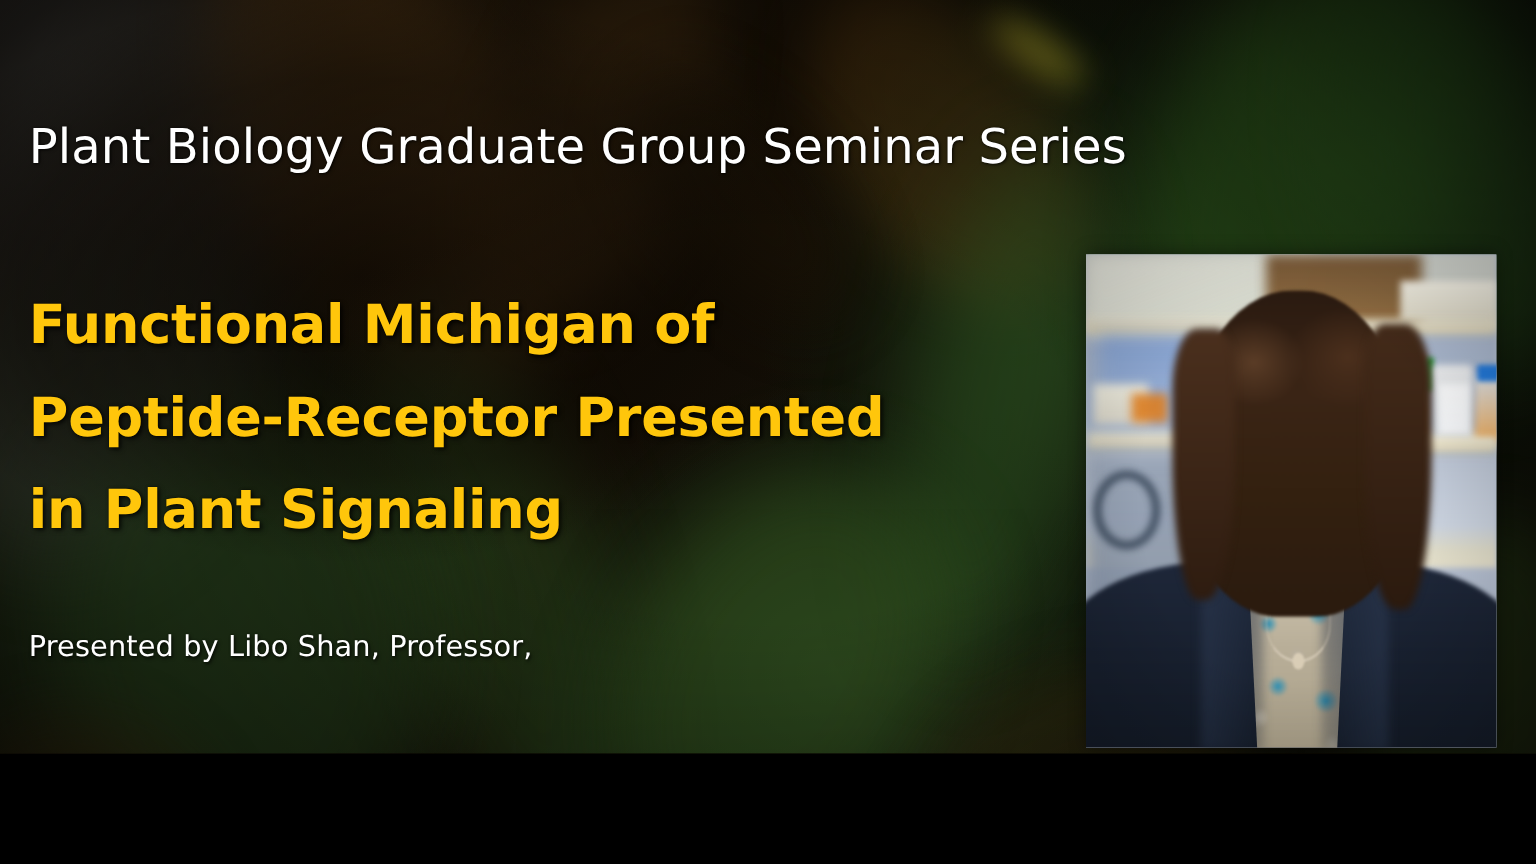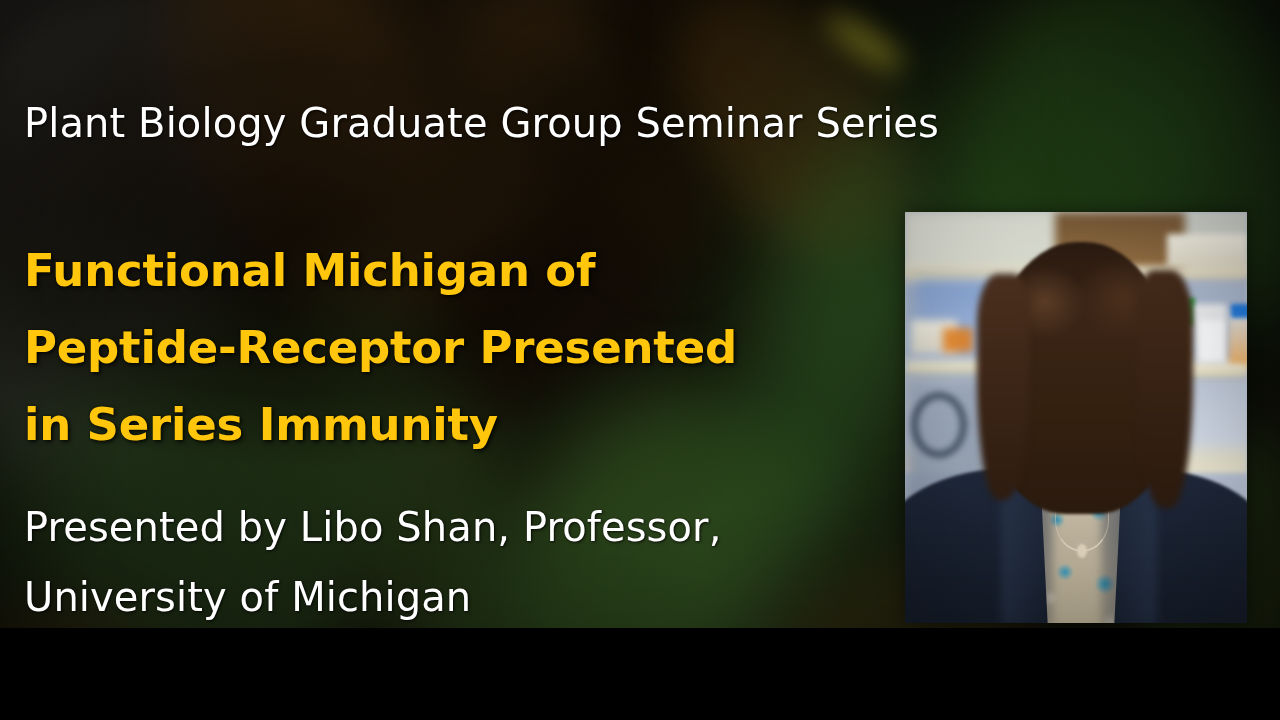--- a/index.html
+++ b/index.html
@@ -80,23 +80,23 @@
     font-size: 45px;
     font-weight: 700;
     color: #ffc60b;
     line-height: 77px;
     letter-spacing: -0.2px;
     text-shadow: 0 0 2px rgba(0,0,0,0.6), 2px 2px 4px rgba(0,0,0,0.75);
   }
   .talk-title .tline { display: block; white-space: nowrap; }
   .presenter {
     position: absolute;
-    top: 492px;
+    top: 504px;
     left: 0;
-    font-size: 40px;
+    font-size: 24px;
     font-weight: 400;
     color: #ffffff;
     line-height: 70px;
     letter-spacing: 0.1px;
     text-shadow: 0 0 1px rgba(0,0,0,0.55), 1px 1px 3px rgba(0,0,0,0.75);
   }
   .presenter .pline { display: block; white-space: nowrap; }
 
   
   .portrait {
@@ -381,26 +381,25 @@
   <div class="bg-layer dark-left"></div>
   <div class="bg-layer vign"></div>
 
   <div class="text-col">
 
     <div class="series-title">Plant Biology Graduate Group Seminar Series</div>
 
     <div class="talk-title">
       <span class="tline">Functional Michigan of</span>
       <span class="tline">Peptide-Receptor Presented</span>
-      <span class="tline">in Series Immunity</span>
+      <span class="tline">in Plant Signaling</span>
     </div>
 
     <div class="presenter">
       <span class="pline">Presented by Libo Shan, Professor,</span>
-      <span class="pline">University of Michigan</span>
     </div>
 
   </div>
 
   <div class="portrait">
     <div class="p-el lab-wall"></div>
     <div class="p-el shelf-top-glass"></div>
     <div class="p-el shelf-wood"></div>
     <div class="p-el shelf-box-r"></div>
     <div class="p-el shelf-edge1"></div>

